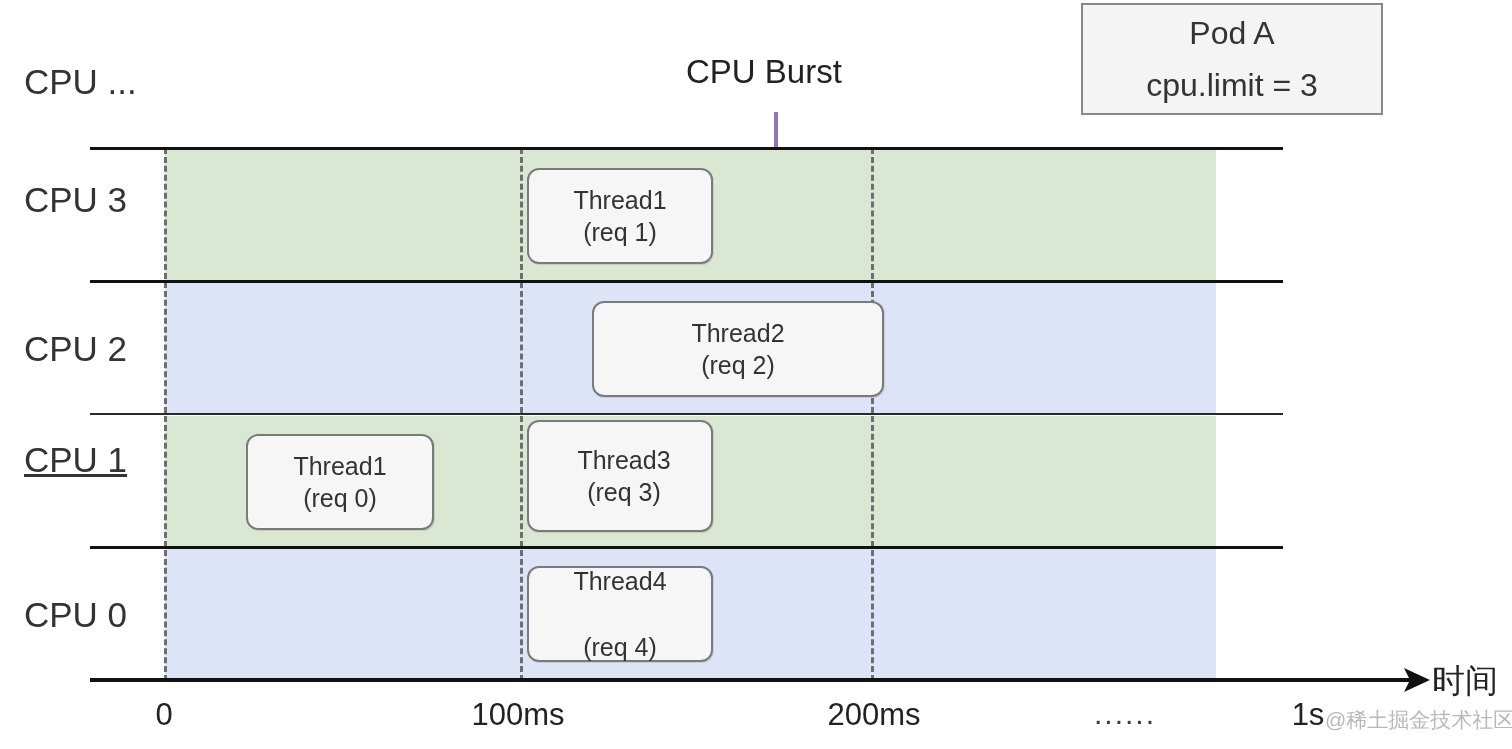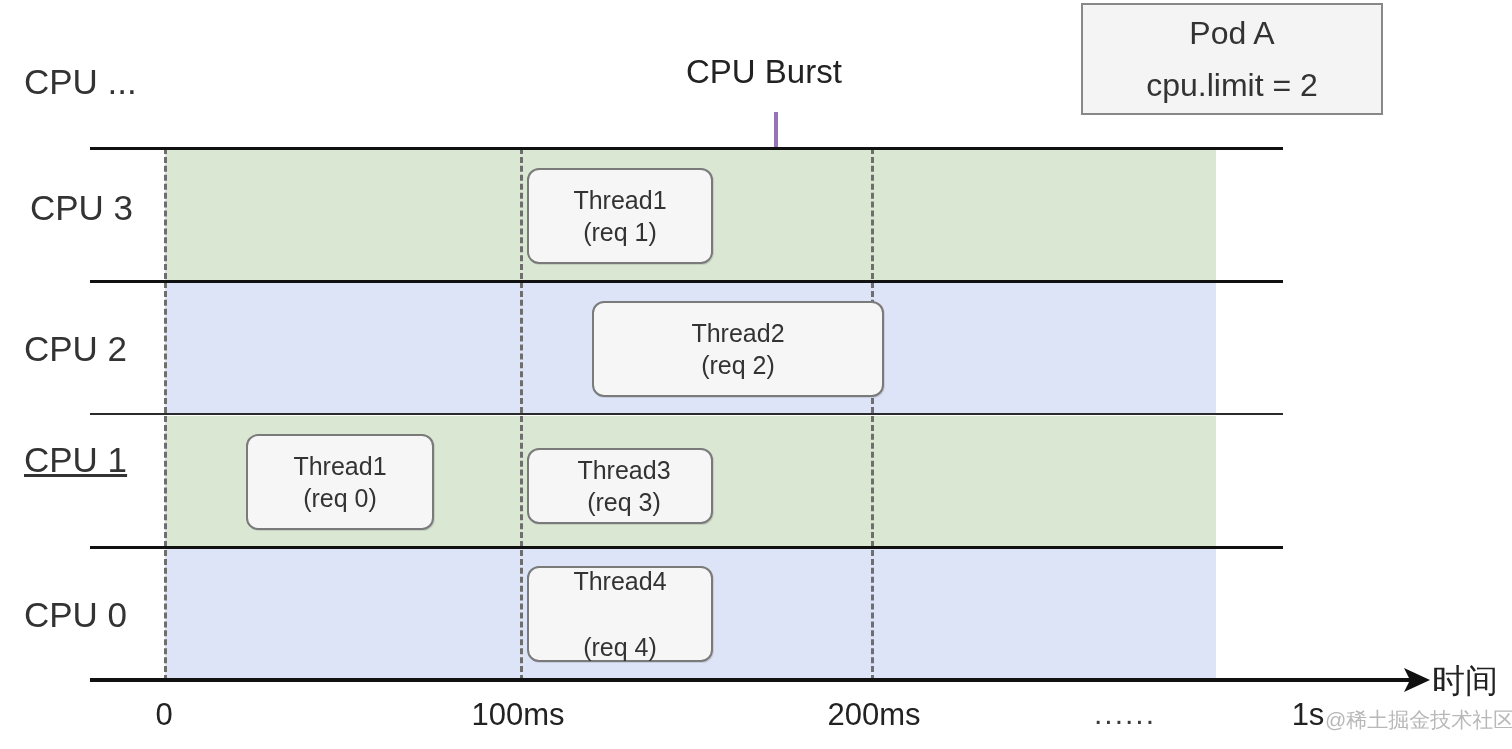--- a/index.html
+++ b/index.html
@@ -171,21 +171,21 @@
     white-space: nowrap;
   }
 </style>
 </head>
 <body>
 
 <div id="canvas">
 
   <div class="pod-box">
     <div class="line">Pod A</div>
-    <div class="line">cpu.limit = 2</div>
+    <div class="line">cpu.limit = 3</div>
   </div>
 
   <div class="cpu-dots">CPU ...</div>
 
   <div class="burst-label">CPU Burst</div>
   <svg class="burst-arrow" viewBox="0 0 32 182" xmlns="http://www.w3.org/2000/svg">
     <line x1="16" y1="0" x2="16" y2="158" stroke="#9575b5" stroke-width="4"></line>
     <polygon points="16,181 3,149 29,149" fill="#9575b5"></polygon>
   </svg>
 
@@ -196,41 +196,41 @@
 
   <div class="vdash" style="left:164px;"></div>
   <div class="vdash" style="left:520px;"></div>
   <div class="vdash" style="left:871px;"></div>
 
   <div class="hrule" style="top:147px;"></div>
   <div class="hrule" style="top:280px;"></div>
   <div class="hrule thin" style="top:413px;"></div>
   <div class="hrule" style="top:546px;"></div>
 
-  <div class="row-label" style="top:188px;margin-left:6px;">CPU 3</div>
+  <div class="row-label" style="top:180px;">CPU 3</div>
   <div class="row-label" style="top:329px;">CPU 2</div>
   <div class="row-label" style="top:440px;text-decoration:underline;">CPU 1</div>
   <div class="row-label" style="top:595px;">CPU 0</div>
 
   <div class="thread-box" style="left:527px; top:168px; width:186px; height:96px;">
     <div class="t-name">Thread1</div>
     <div class="t-req">(req 1)</div>
   </div>
 
   <div class="thread-box" style="left:592px; top:301px; width:292px; height:96px;">
     <div class="t-name">Thread2</div>
     <div class="t-req">(req 2)</div>
   </div>
 
   <div class="thread-box" style="left:246px; top:434px; width:188px; height:96px;">
     <div class="t-name">Thread1</div>
     <div class="t-req">(req 0)</div>
   </div>
 
-  <div class="thread-box" style="left:527px; top:448px; width:186px; height:76px;padding-left:8px;">
+  <div class="thread-box" style="left:527px; top:420px; width:186px; height:112px;padding-left:8px;">
     <div class="t-name">Thread3</div>
     <div class="t-req">(req 3)</div>
   </div>
 
   <div class="thread-box" style="left:527px; top:566px; width:186px; height:96px;gap:33px;">
     <div class="t-name">Thread4</div>
     <div class="t-req">(req 4)</div>
   </div>
 
   <div class="xaxis"></div>

